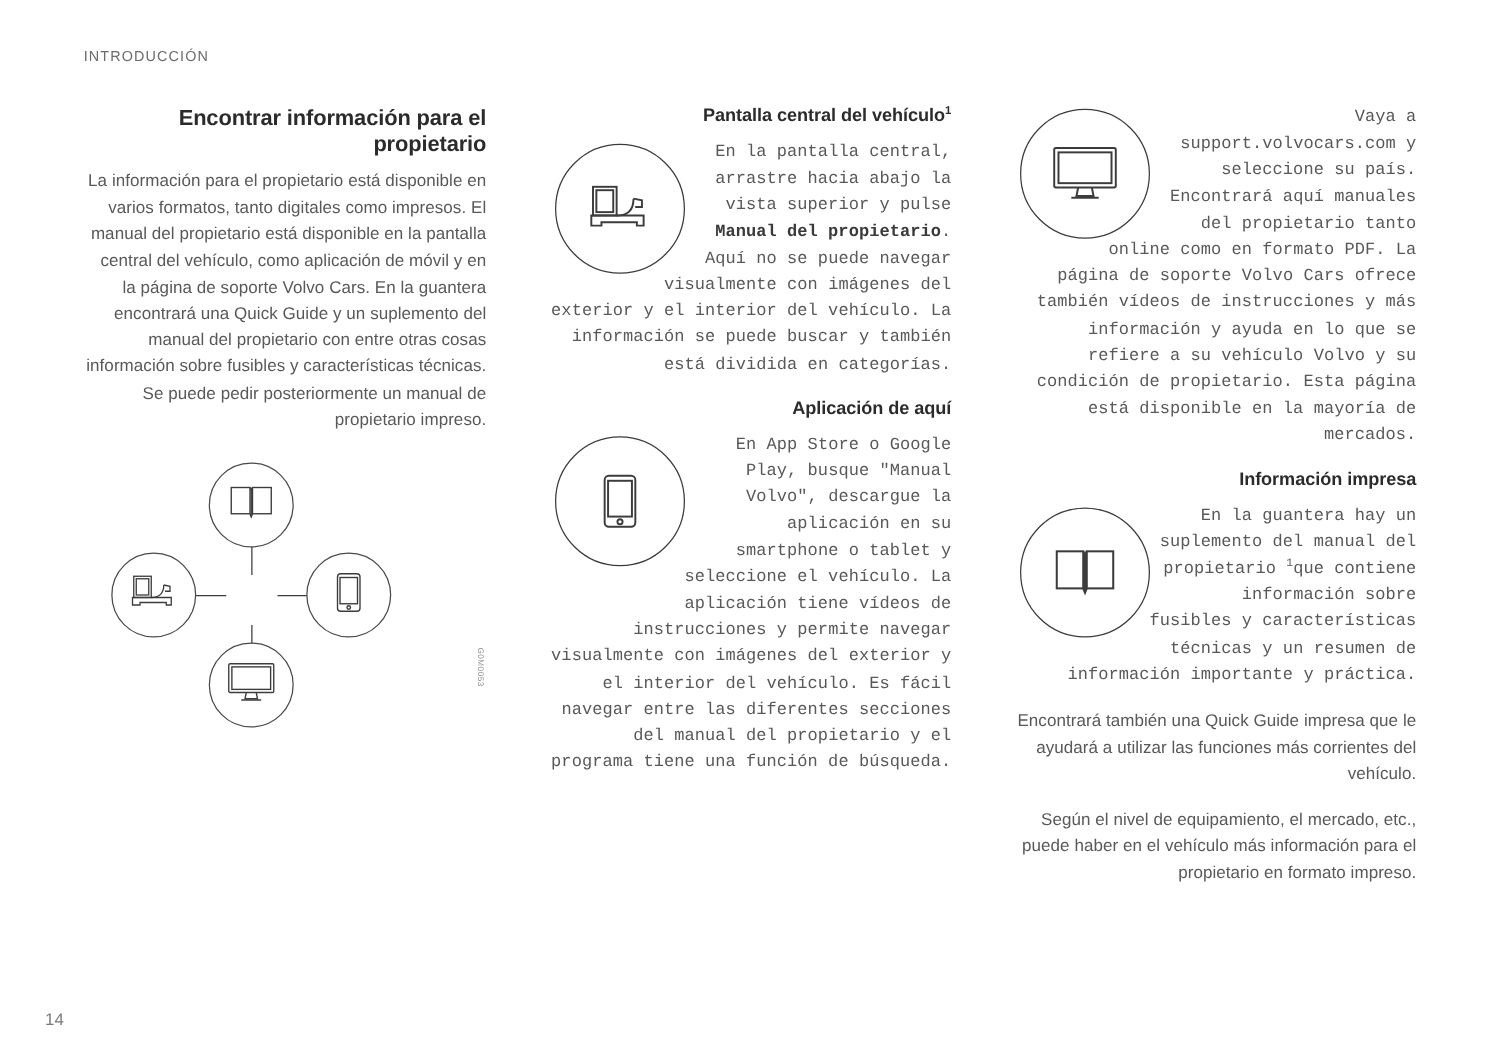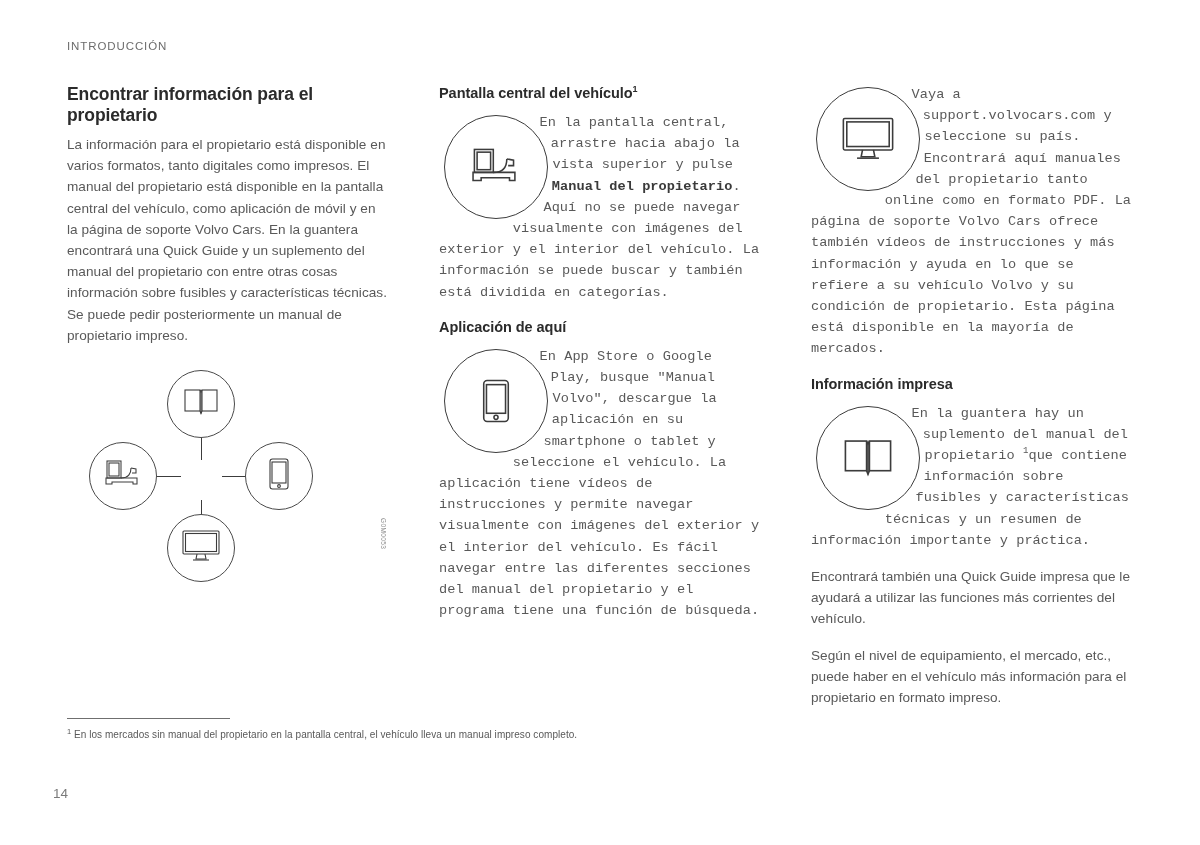--- a/index.html
+++ b/index.html
@@ -11,20 +11,21 @@
     font-family: "Liberation Sans", sans-serif;
     -webkit-font-smoothing: antialiased;
   }
   .page {
     position: relative;
     width: 1200px;
     height: 845px;
     background: #ffffff;
     overflow: hidden;
     box-sizing: border-box;
+    text-align: right;
   }
 
   
   .running-header {
     position: absolute;
     left: 67px;
     top: 40px;
     font-size: 11.5px;
     letter-spacing: 0.9px;
     color: #6c6c6c;
@@ -166,24 +167,23 @@
     line-height: 14px;
     color: #595959;
     letter-spacing: 0.05px;
   }
   .footnote-text sup { font-size: 7.5px; vertical-align: super; line-height: 0; }
 
   
   .folio {
     position: absolute;
     left: 36px;
-    top: 786px;
+    top: 808px;
     font-size: 13.5px;
     color: #7a7a7a;
-    margin-left: 17px;
   }
 </style>
 </head>
 <body>
 
 <div class="page">
 
   <div class="running-header">INTRODUCCIÓN</div>
 
   <div class="columns">
@@ -324,20 +324,16 @@
         </div>
         <p class="body tight"><span>En la guantera hay un suplemento del manual del propietario </span><sup class="sup-note">1</sup><span>que contiene información sobre fusibles y características técnicas y un resumen de información importante y práctica.</span></p>
       </div>
 
       <p class="body">Encontrará también una Quick Guide impresa que le ayudará a utilizar las funciones más corrientes del vehículo.</p>
       <p class="body">Según el nivel de equipamiento, el mercado, etc., puede haber en el vehículo más información para el propietario en formato impreso.</p>
 
     </div>
   </div>
 
-  <div class="footnote-wrap">
-    <div class="footnote-rule"></div>
-    <div class="footnote-text"><sup>1</sup><span> En los mercados sin manual del propietario en la pantalla central, el vehículo lleva un manual impreso completo.</span></div>
-  </div>
 
   <div class="folio">14</div>
 
 </div>
 
 </body></html>

